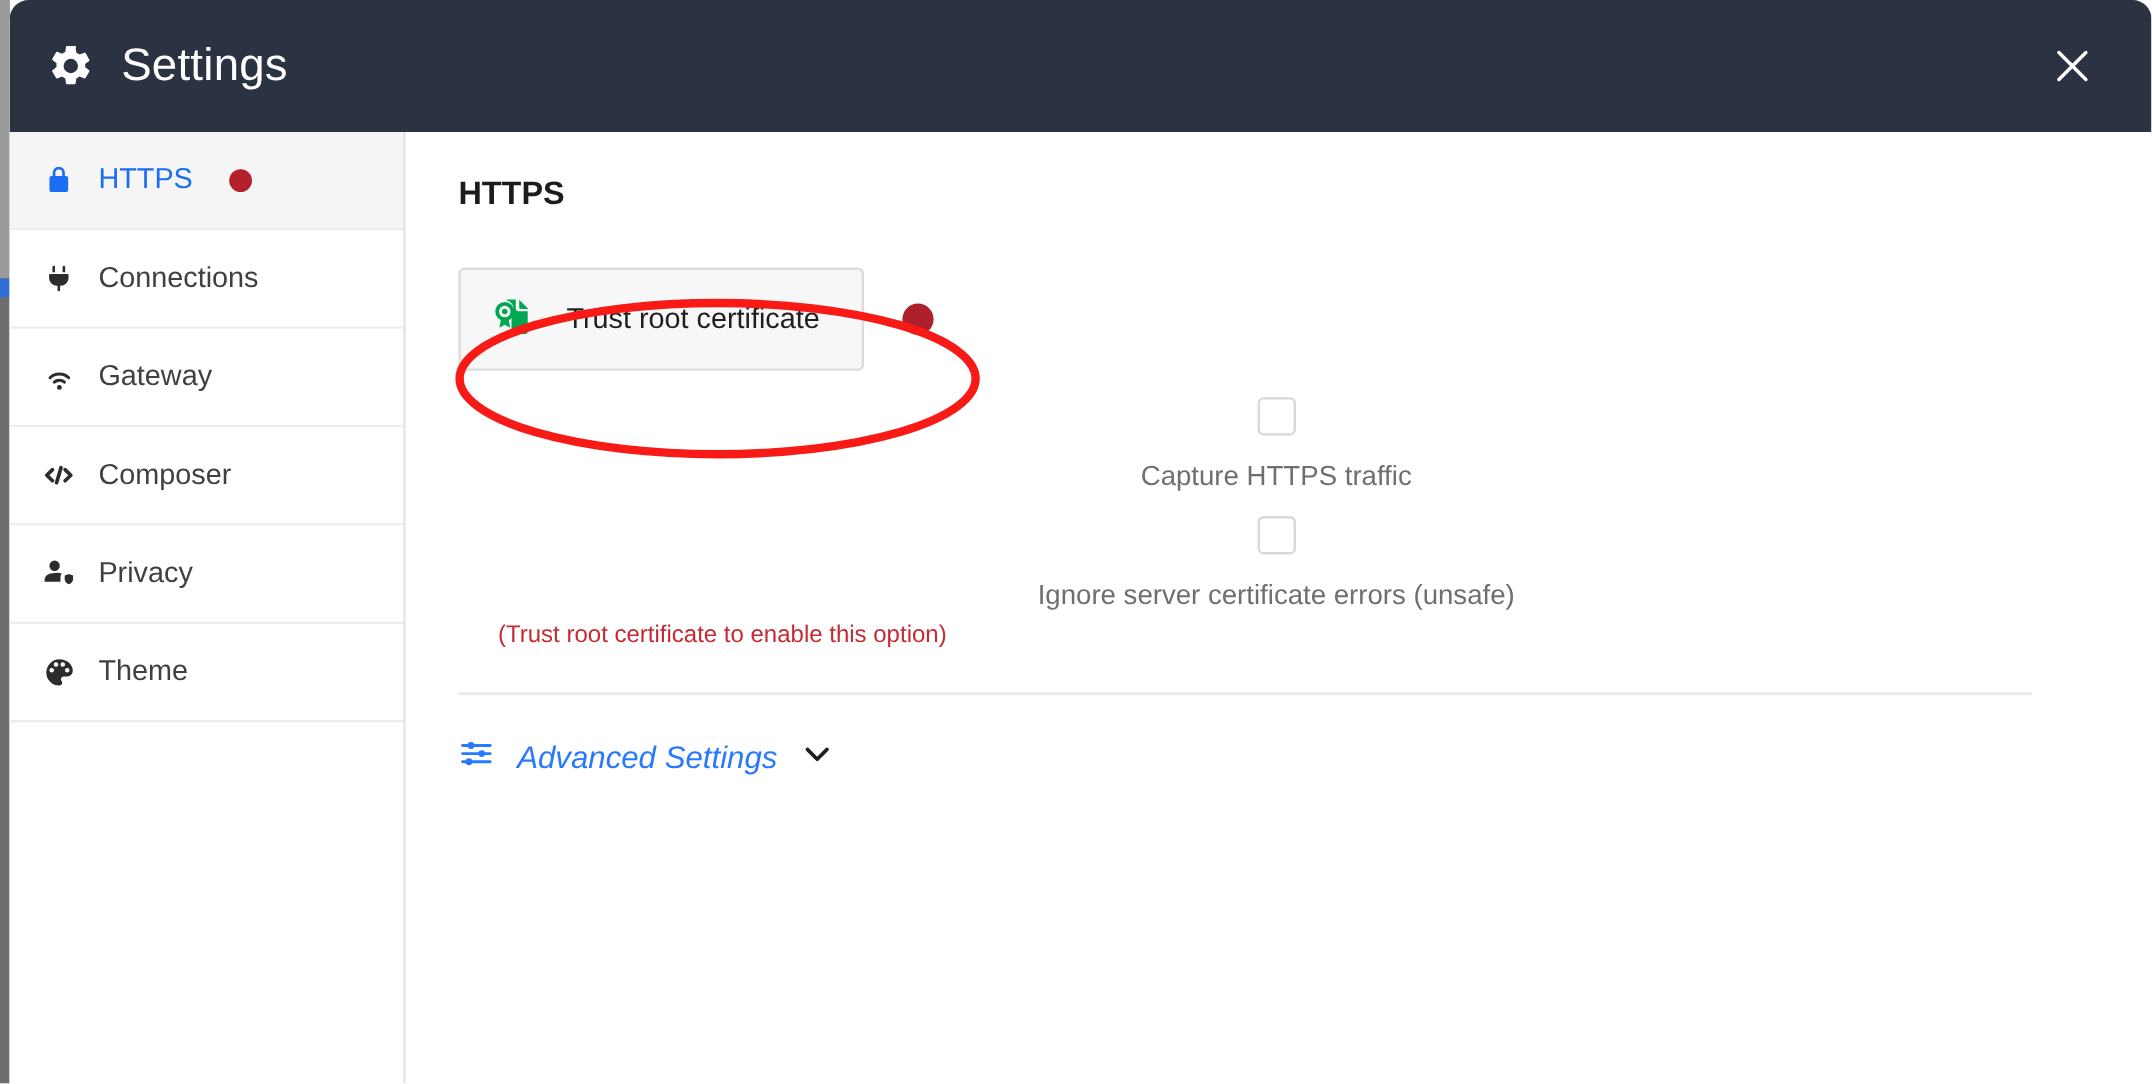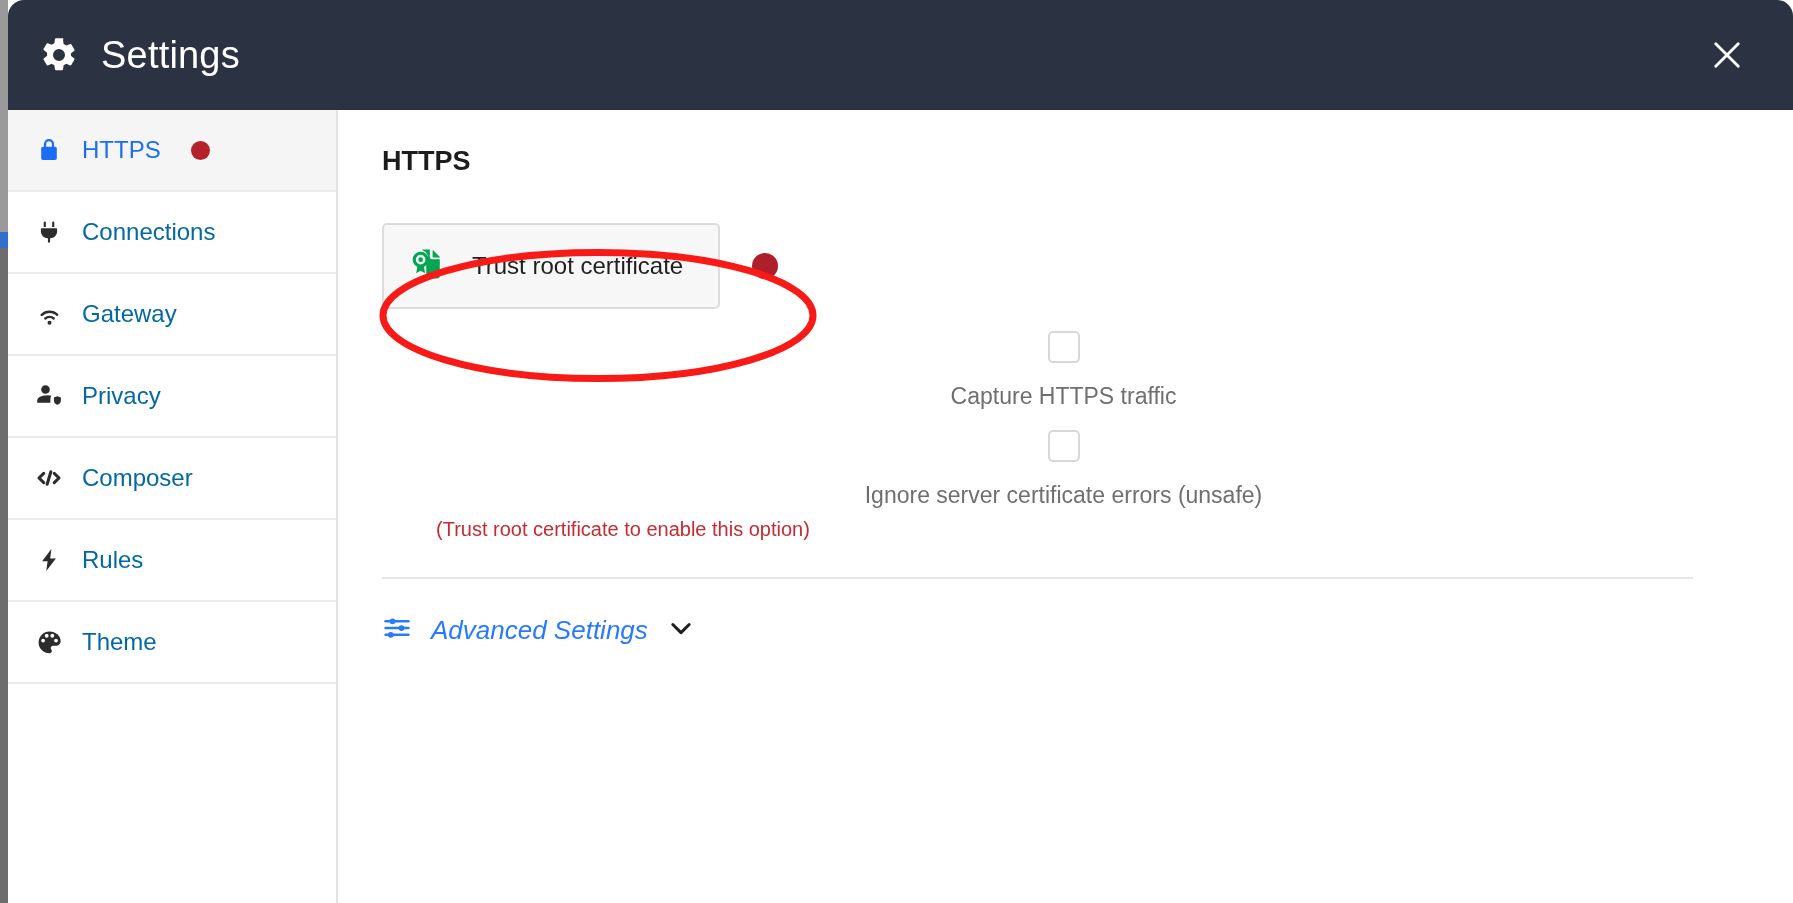--- a/index.html
+++ b/index.html
@@ -117,21 +117,21 @@
   .side-item {
     height: 82px;
     box-sizing: border-box;
     display: flex;
     align-items: center;
     gap: 18px;
     padding-left: 26px;
     border-bottom: 2px solid #ececec;
     cursor: pointer;
     font-size: 24px;
-    color: #0369a1;
+    color: #404040;
     background: #ffffff;
   }
   .side-item.active {
     background: #f5f5f5;
     color: #1b6ef3;
   }
   .side-item .side-icon {
     width: 30px;
     display: flex;
     align-items: center;
@@ -212,21 +212,21 @@
     cursor: pointer;
   }
   .checkbox-label {
     font-size: 23px;
     color: #6f6f6f;
     line-height: 1;
   }
   .hint-text {
     font-size: 20px;
     color: #c42b32;
-    margin: -12px 0 0 54px;
+    margin: -12px 0 0 33px;
     line-height: 1.2;
   }
 
   .divider {
     height: 2px;
     background: #e6e6e6;
     margin: 36px 0 0 0;
     width: 1311px;
   }
 
@@ -315,48 +315,40 @@
           <span class="side-icon">
             <svg width="27" height="27" viewBox="0 0 24 24" fill="#2c2c2c">
               <path d="M12 17.6a1.8 1.8 0 1 0 0 3.6 1.8 1.8 0 0 0 0-3.6Zm0-4.6c-1.7 0-3.3.65-4.5 1.75a1.1 1.1 0 0 0 1.5 1.6A4.5 4.5 0 0 1 12 15.2c1.15 0 2.2.42 3 1.15a1.1 1.1 0 0 0 1.5-1.6A6.65 6.65 0 0 0 12 13Zm0-4.6a11 11 0 0 0-7.65 3.05 1.1 1.1 0 1 0 1.5 1.6A8.8 8.8 0 0 1 12 10.6c2.35 0 4.5.86 6.15 2.45a1.1 1.1 0 0 0 1.5-1.6A11 11 0 0 0 12 8.4Z"></path>
             </svg>
           </span>
           <span class="side-label">Gateway</span>
         </div>
 
         <div class="side-item">
           <span class="side-icon">
+            <svg width="28" height="28" viewBox="0 0 24 24" fill="none" stroke="#2c2c2c" stroke-width="2.6" stroke-linecap="round" stroke-linejoin="round">
+              <polyline points="7.5,8 3.4,12 7.5,16"></polyline>
+              <polyline points="16.5,8 20.6,12 16.5,16"></polyline>
+              <line x1="13.6" y1="6.6" x2="10.4" y2="17.4"></line>
+            </svg>
+          </span>
+          <span class="side-label">Composer</span>
+        </div>
+
+        <div class="side-item">
+          <span class="side-icon">
             <svg width="28" height="28" viewBox="0 0 24 24" fill="#2c2c2c">
               <circle cx="9" cy="6.4" r="3.7"></circle>
               <path d="M9 11.6c-4 0-7.1 2-7.1 4.6v1.6h11.3v-3c0-1.2.3-2.2.8-3a11 11 0 0 0-5-.2Z"></path>
               <path d="M19.2 12.2l-3 1.1v2.6c0 1.7 1.3 3.2 3 3.7 1.7-.5 3-2 3-3.7v-2.6Z"></path>
             </svg>
           </span>
           <span class="side-label">Privacy</span>
         </div>
 
-        <div class="side-item">
-          <span class="side-icon">
-            <svg width="28" height="28" viewBox="0 0 24 24" fill="none" stroke="#2c2c2c" stroke-width="2.6" stroke-linecap="round" stroke-linejoin="round">
-              <polyline points="7.5,8 3.4,12 7.5,16"></polyline>
-              <polyline points="16.5,8 20.6,12 16.5,16"></polyline>
-              <line x1="13.6" y1="6.6" x2="10.4" y2="17.4"></line>
-            </svg>
-          </span>
-          <span class="side-label">Composer</span>
-        </div>
-
-        <div class="side-item">
-          <span class="side-icon">
-            <svg width="26" height="26" viewBox="0 0 24 24" fill="#2c2c2c">
-              <path d="M14.2 1.8 5.6 13.1h5.1l-1.2 9.1 8.9-11.6h-5.3Z"></path>
-            </svg>
-          </span>
-          <span class="side-label">Rules</span>
-        </div>
 
         <div class="side-item">
           <span class="side-icon">
             <svg width="27" height="27" viewBox="0 0 24 24" fill="#2c2c2c">
               <path d="M12 2.2a9.7 9.7 0 0 0 0 19.4c1.2 0 2.1-.9 2.1-2 0-.5-.2-1-.5-1.4-.3-.4-.5-.8-.5-1.3 0-1.1 1-2 2.1-2h2.4c2.4 0 4.3-1.9 4.3-4.3C21.9 6 17.5 2.2 12 2.2ZM6.3 12a1.7 1.7 0 1 1 0-3.4 1.7 1.7 0 0 1 0 3.4Zm3.2-4.3a1.7 1.7 0 1 1 0-3.4 1.7 1.7 0 0 1 0 3.4Zm5 0a1.7 1.7 0 1 1 0-3.4 1.7 1.7 0 0 1 0 3.4Zm3.3 4.3a1.7 1.7 0 1 1 0-3.4 1.7 1.7 0 0 1 0 3.4Z"></path>
             </svg>
           </span>
           <span class="side-label">Theme</span>
         </div>
 

